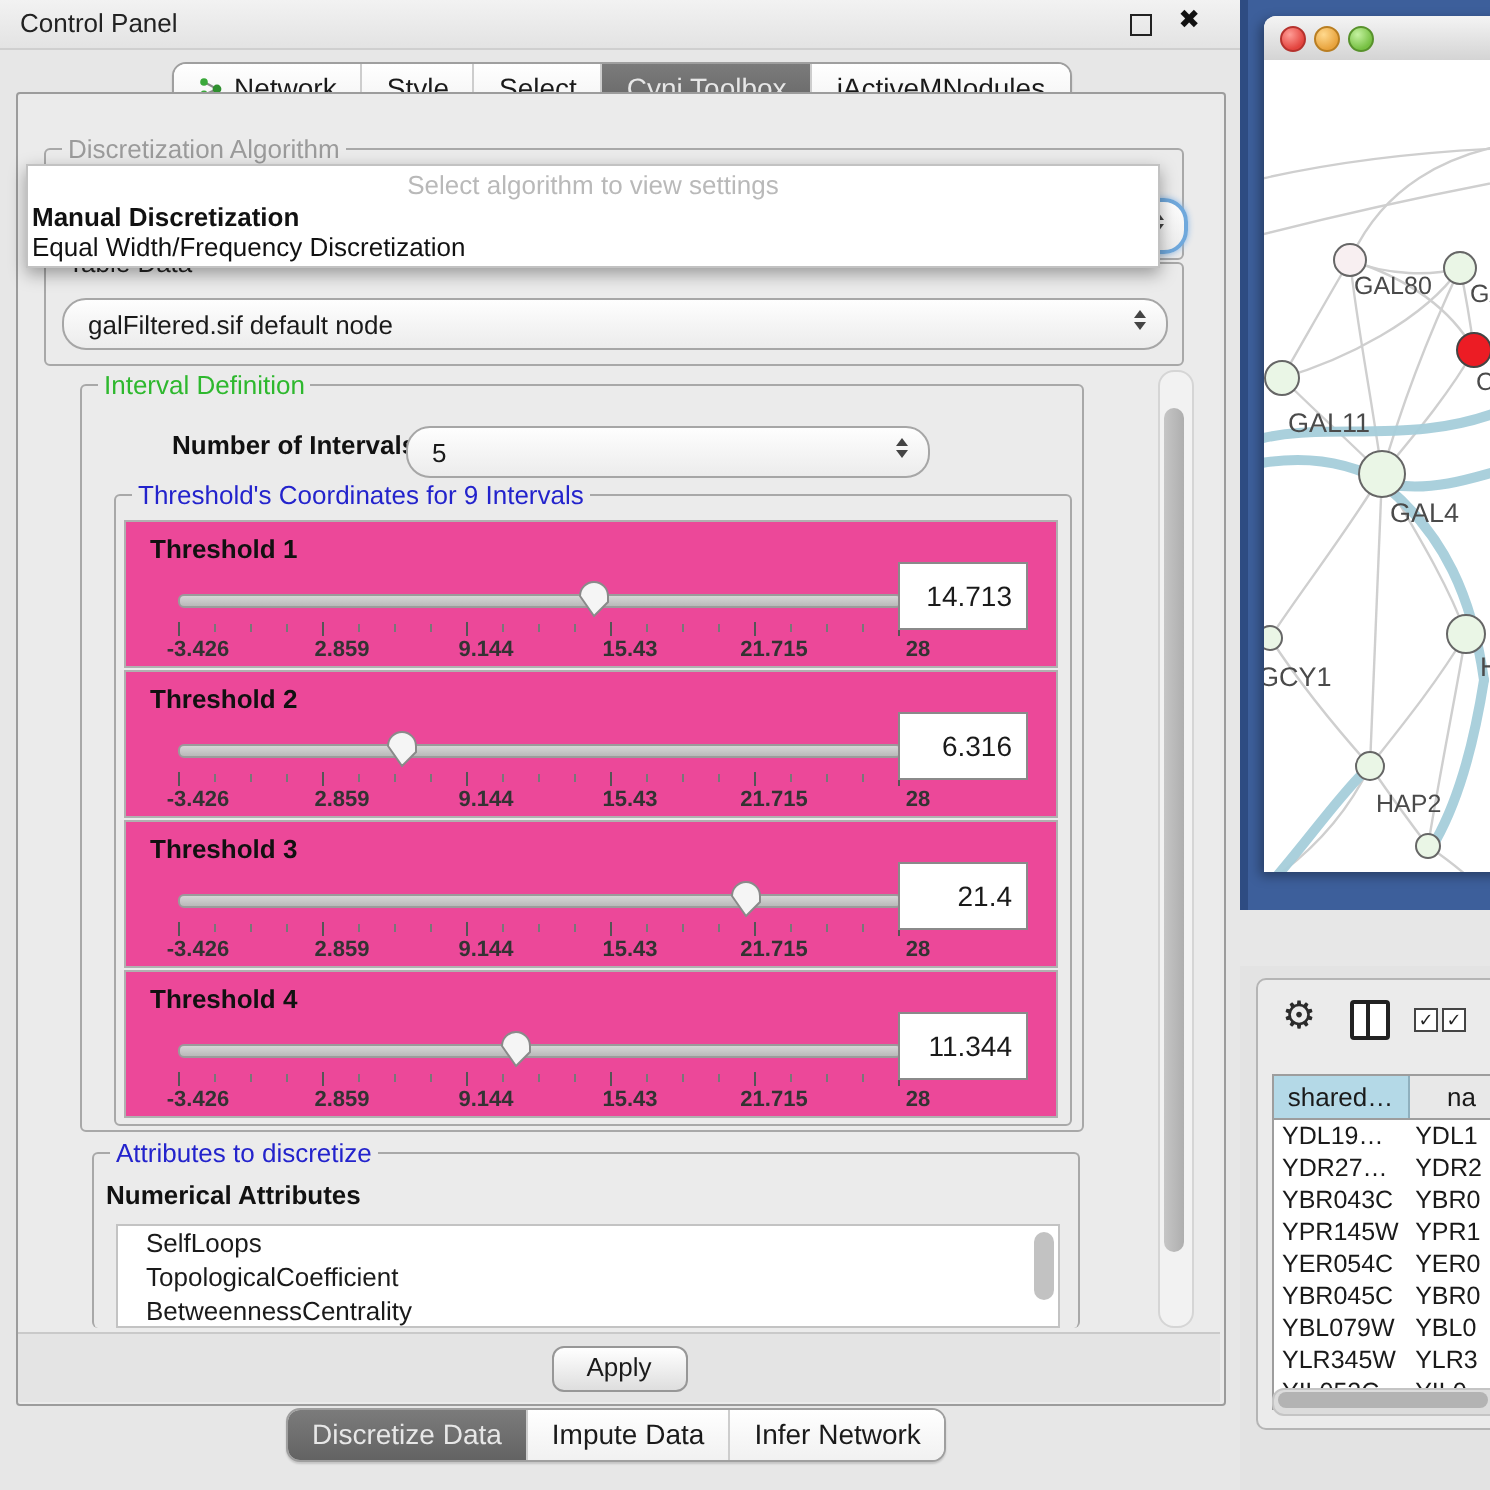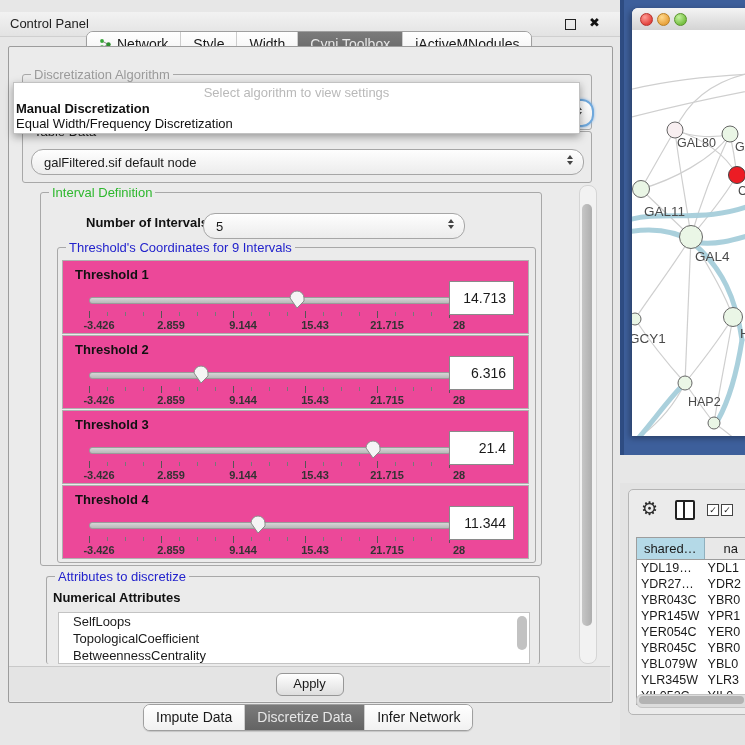--- a/index.html
+++ b/index.html
@@ -1,21 +1,21 @@
 <!DOCTYPE html>
 <html><head>
 <meta charset="utf-8">
 <style>
   html,body{margin:0;padding:0;}
   .screen{position:relative;width:745px;height:745px;background:#e7e7e7;
     font-family:"Liberation Sans",sans-serif;overflow:hidden;color:#1a1a1a;}
   .abs{position:absolute;}
 
   
-  .titlebar{left:0;top:12px;width:620px;height:24px;background:linear-gradient(#f2f2f2,#e3e3e3);
+  .titlebar{left:0;top:0;width:620px;height:24px;background:linear-gradient(#f2f2f2,#e3e3e3);
     border-bottom:1px solid #cfcfcf;}
   .titlebar .t{position:absolute;left:10px;top:4px;font-size:13px;color:#222;}
   .float-ico{position:absolute;right:44px;top:7px;width:9px;height:9px;border:1.5px solid #222;}
   .close-ico{position:absolute;right:20px;top:3px;font-size:13px;font-weight:bold;color:#111;
     font-family:"DejaVu Sans",sans-serif;}
 
   .seg{display:inline-flex;border:1px solid #9f9f9f;border-radius:7px;overflow:hidden;
     background:#fff;box-shadow:0 1px 1px rgba(0,0,0,.15);}
   .seg .it{padding:4px 12px 5px 12px;font-size:14px;border-left:1px solid #cdcdcd;
     display:flex;align-items:center;gap:5px;white-space:nowrap;background:linear-gradient(#ffffff,#f1f1f1);}
@@ -151,21 +151,21 @@
           <circle cx="3" cy="10.5" r="2.2" fill="#3aa83a"></circle>
           <circle cx="9.5" cy="7.5" r="2.2" fill="#2f8f2f"></circle>
         </svg>
       </span>
       <span>Network</span>
     </div>
     <div class="it">
         <span>Style</span>
       </div>
     <div class="it">
-        <span>Width</span>
+        <span>Select</span>
       </div>
     <div class="it sel">
         <span>Cyni Toolbox</span>
       </div>
     <div class="it">
         <span>jActiveMNodules</span>
       </div>
   </div>
 
   <div class="abs content-panel"></div>
@@ -404,25 +404,25 @@
   <div class="attr-item">SelfLoops</div>
       <div class="attr-item">TopologicalCoefficient</div>
       <div class="attr-item">BetweennessCentrality</div>
     </div>
 
   <div class="abs apply-bar">
     <div class="apply-btn">Apply</div>
   </div>
 
   <div class="abs bottabs seg">
+    <div class="it sel">
+        <span>Discretize Data</span>
+      </div>
     <div class="it">
         <span>Impute Data</span>
-      </div>
-    <div class="it sel">
-        <span>Discretize Data</span>
       </div>
     <div class="it">
         <span>Infer Network</span>
       </div>
   </div>
 
   <div class="abs blue-bg"></div>
   <div class="abs blue-edge"></div>
 
   <div class="abs macwin">

